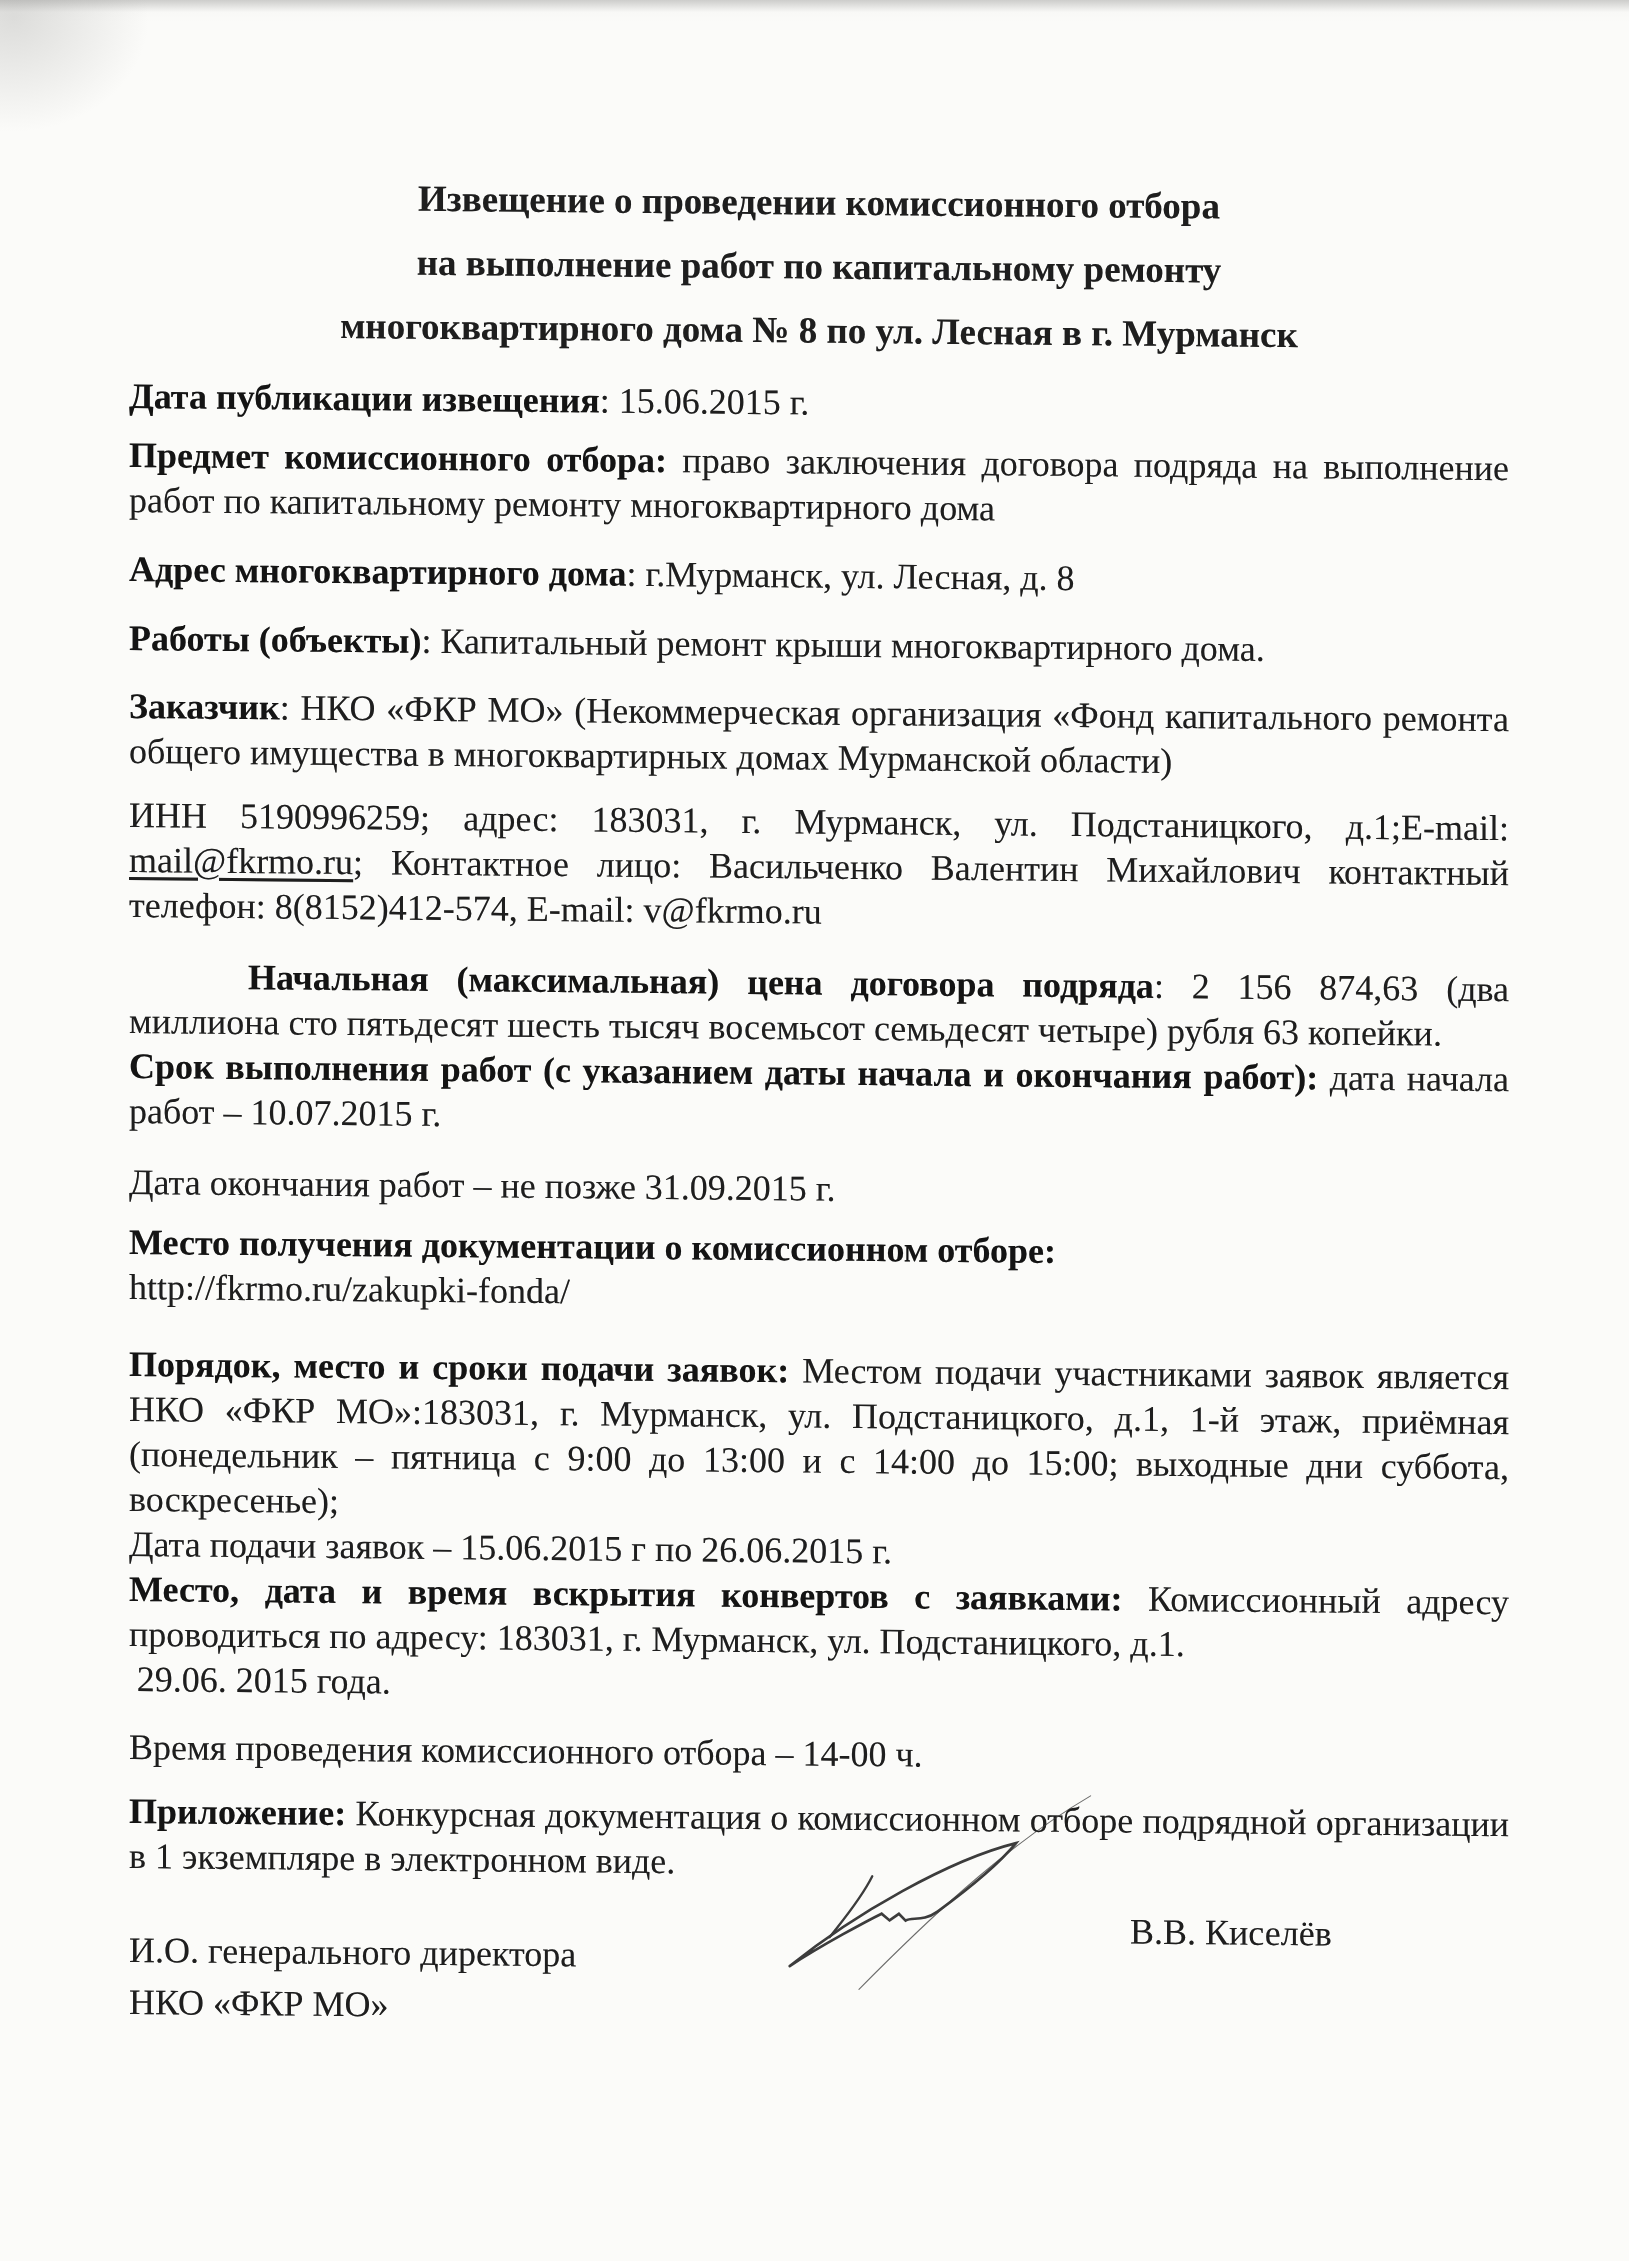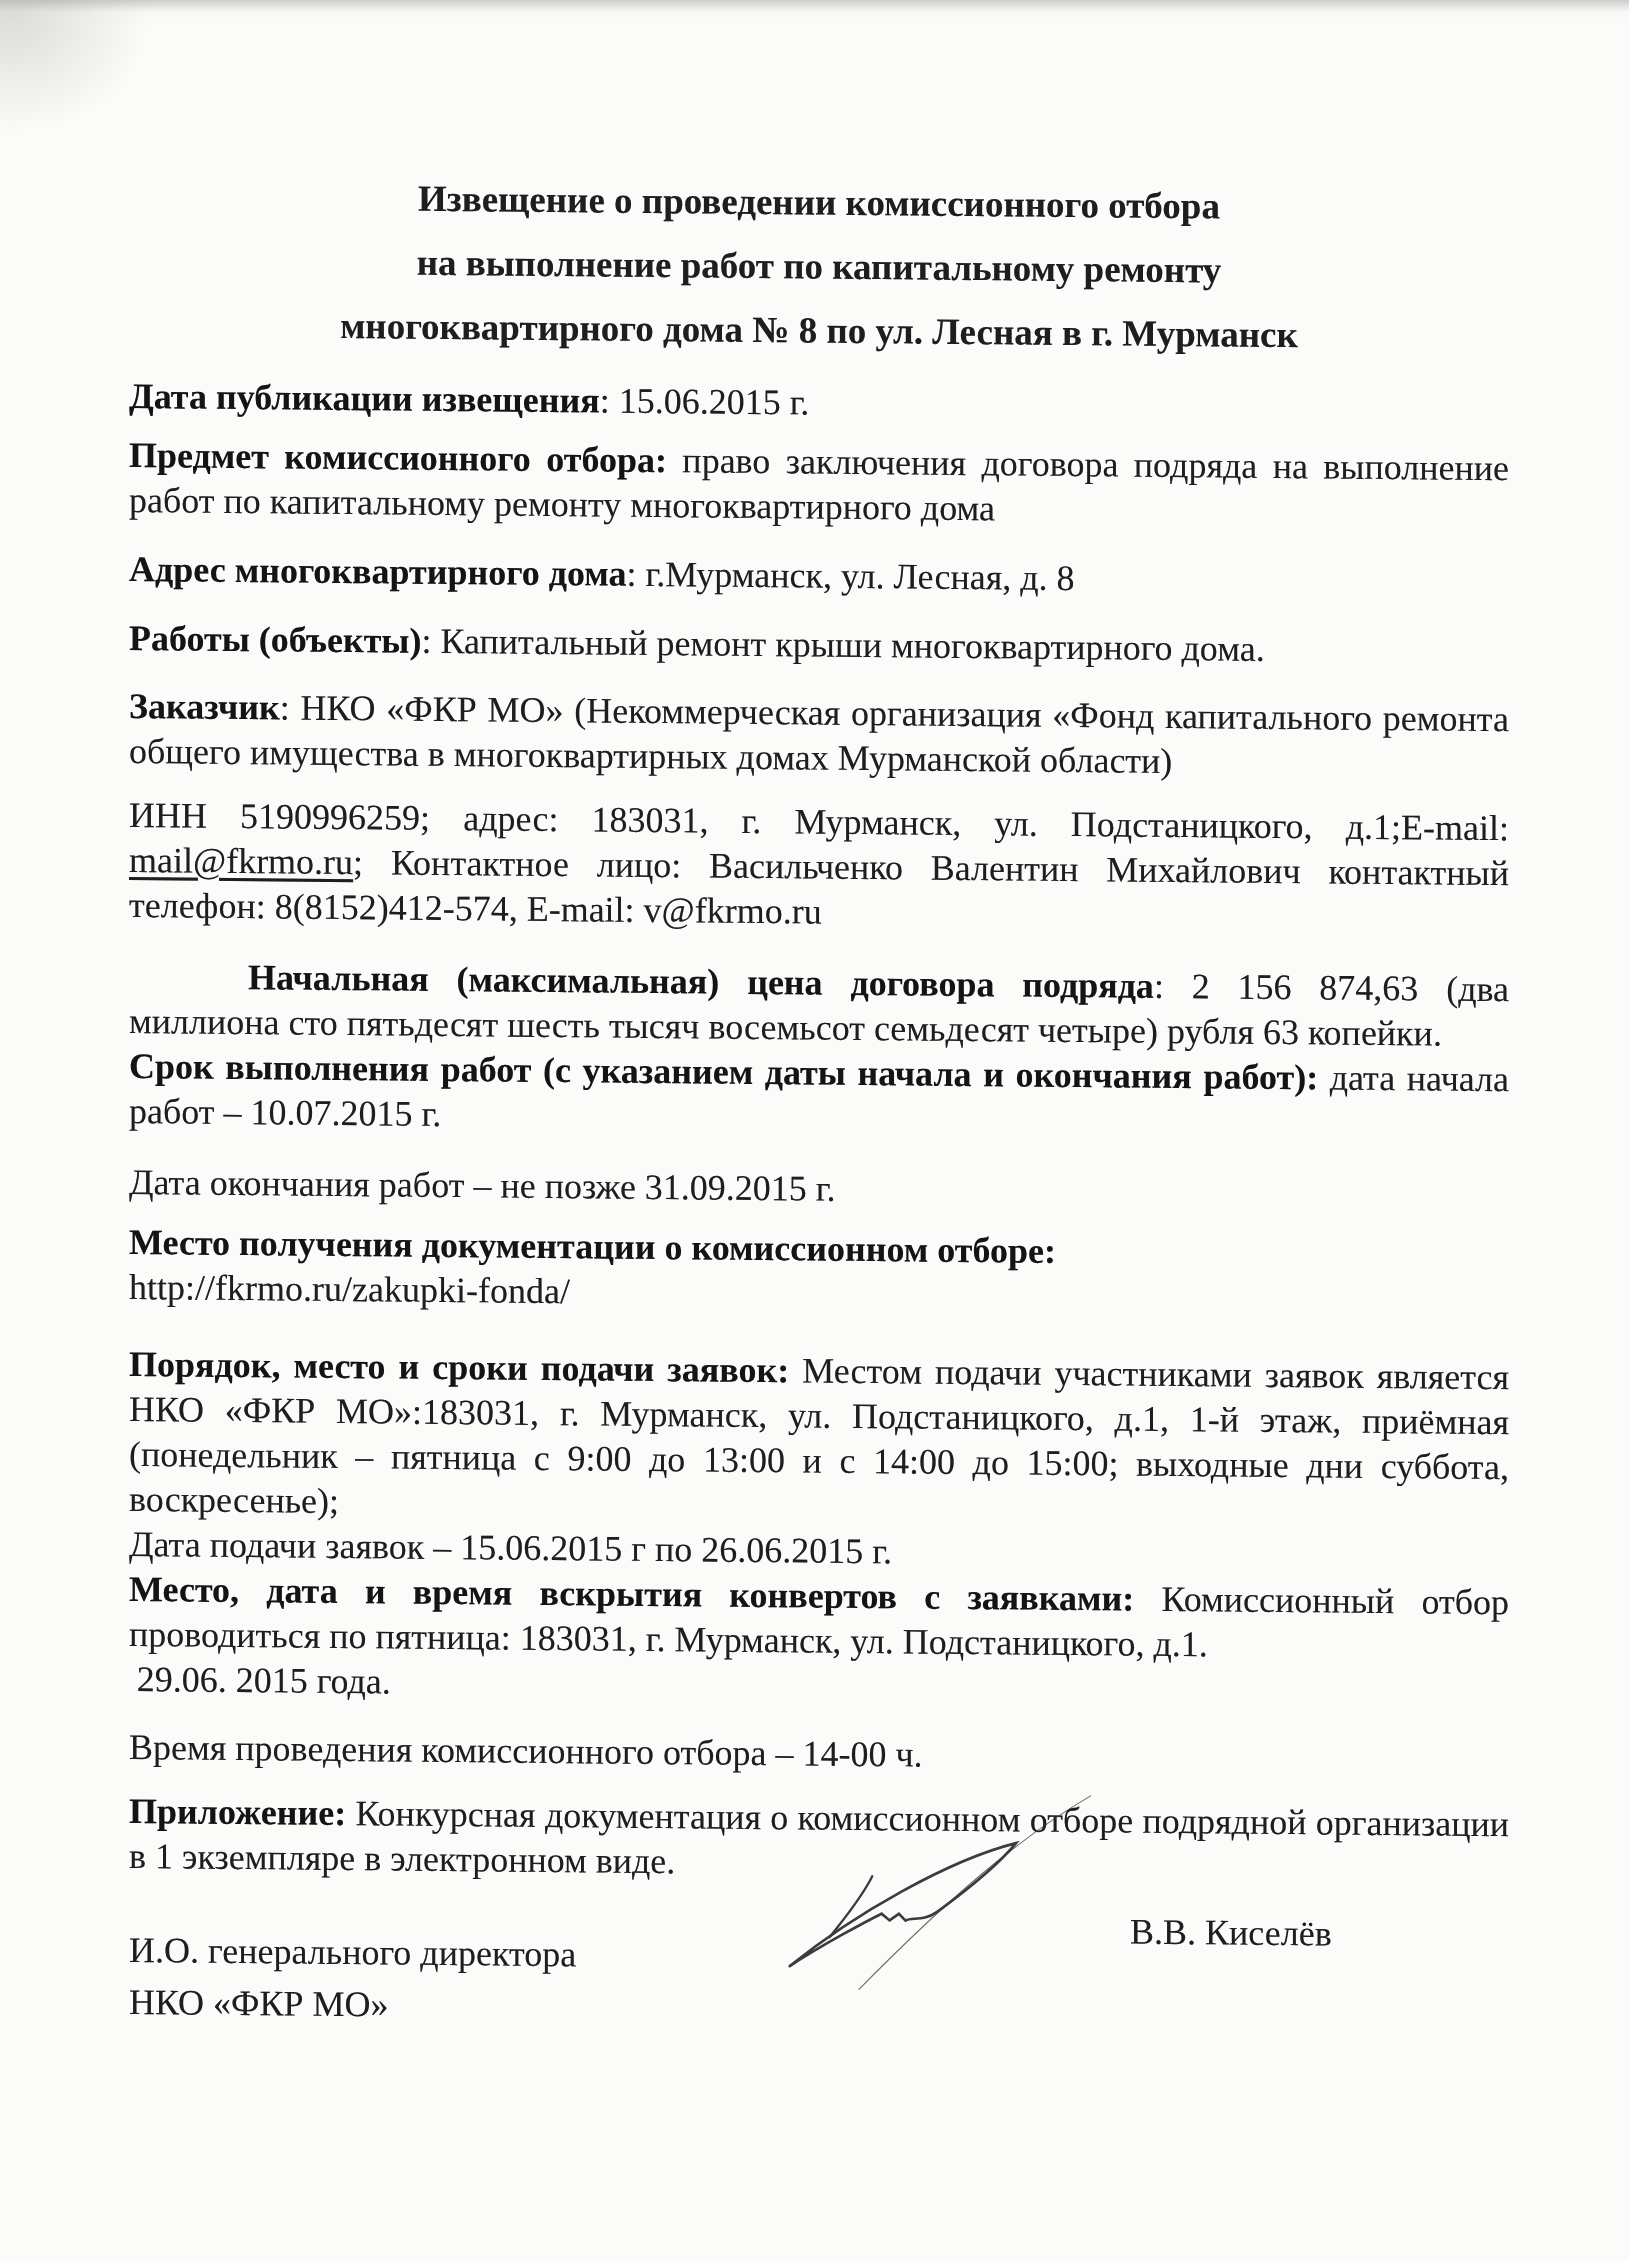--- a/index.html
+++ b/index.html
@@ -86,21 +86,21 @@
   <p class="p-srok"><b>Срок выполнения работ (с указанием даты начала и окончания работ):</b><span> дата начала работ – 10.07.2015 г.</span></p>
 
   <p class="p-end">Дата окончания работ – не позже 31.09.2015 г.</p>
 
   <p class="p-docs"><b>Место получения документации о комиссионном отборе:</b><span class="url-line">http://fkrmo.ru/zakupki-fonda/</span></p>
 
   <p class="p-poryadok"><b>Порядок, место и сроки подачи заявок:</b><span> Местом подачи участниками заявок является НКО «ФКР МО»:183031, г. Мурманск, ул. Подстаницкого, д.1, 1-й этаж, приёмная (понедельник – пятница с 9:00 до 13:00 и с 14:00 до 15:00; выходные дни суббота, воскресенье);</span></p>
 
   <p class="p-submit">Дата подачи заявок – 15.06.2015 г по 26.06.2015 г.</p>
 
-  <p class="p-opening"><b>Место, дата и время вскрытия конвертов с заявками:</b><span> Комиссионный отбор проводиться по пятница: 183031, г. Мурманск, ул. Подстаницкого, д.1.</span></p>
+  <p class="p-opening"><b>Место, дата и время вскрытия конвертов с заявками:</b><span> Комиссионный адресу проводиться по адресу: 183031, г. Мурманск, ул. Подстаницкого, д.1.</span></p>
 
   <p class="p-opendate">29.06. 2015 года.</p>
 
   <p class="p-opentime">Время проведения комиссионного отбора – 14-00 ч.</p>
 
   <p class="p-attach"><b>Приложение:</b><span> Конкурсная документация о комиссионном отборе подрядной организации в 1 экземпляре в электронном виде.</span></p>
 
   <div class="footer">
     <div class="footer-left">
       <p>И.О. генерального директора</p>

